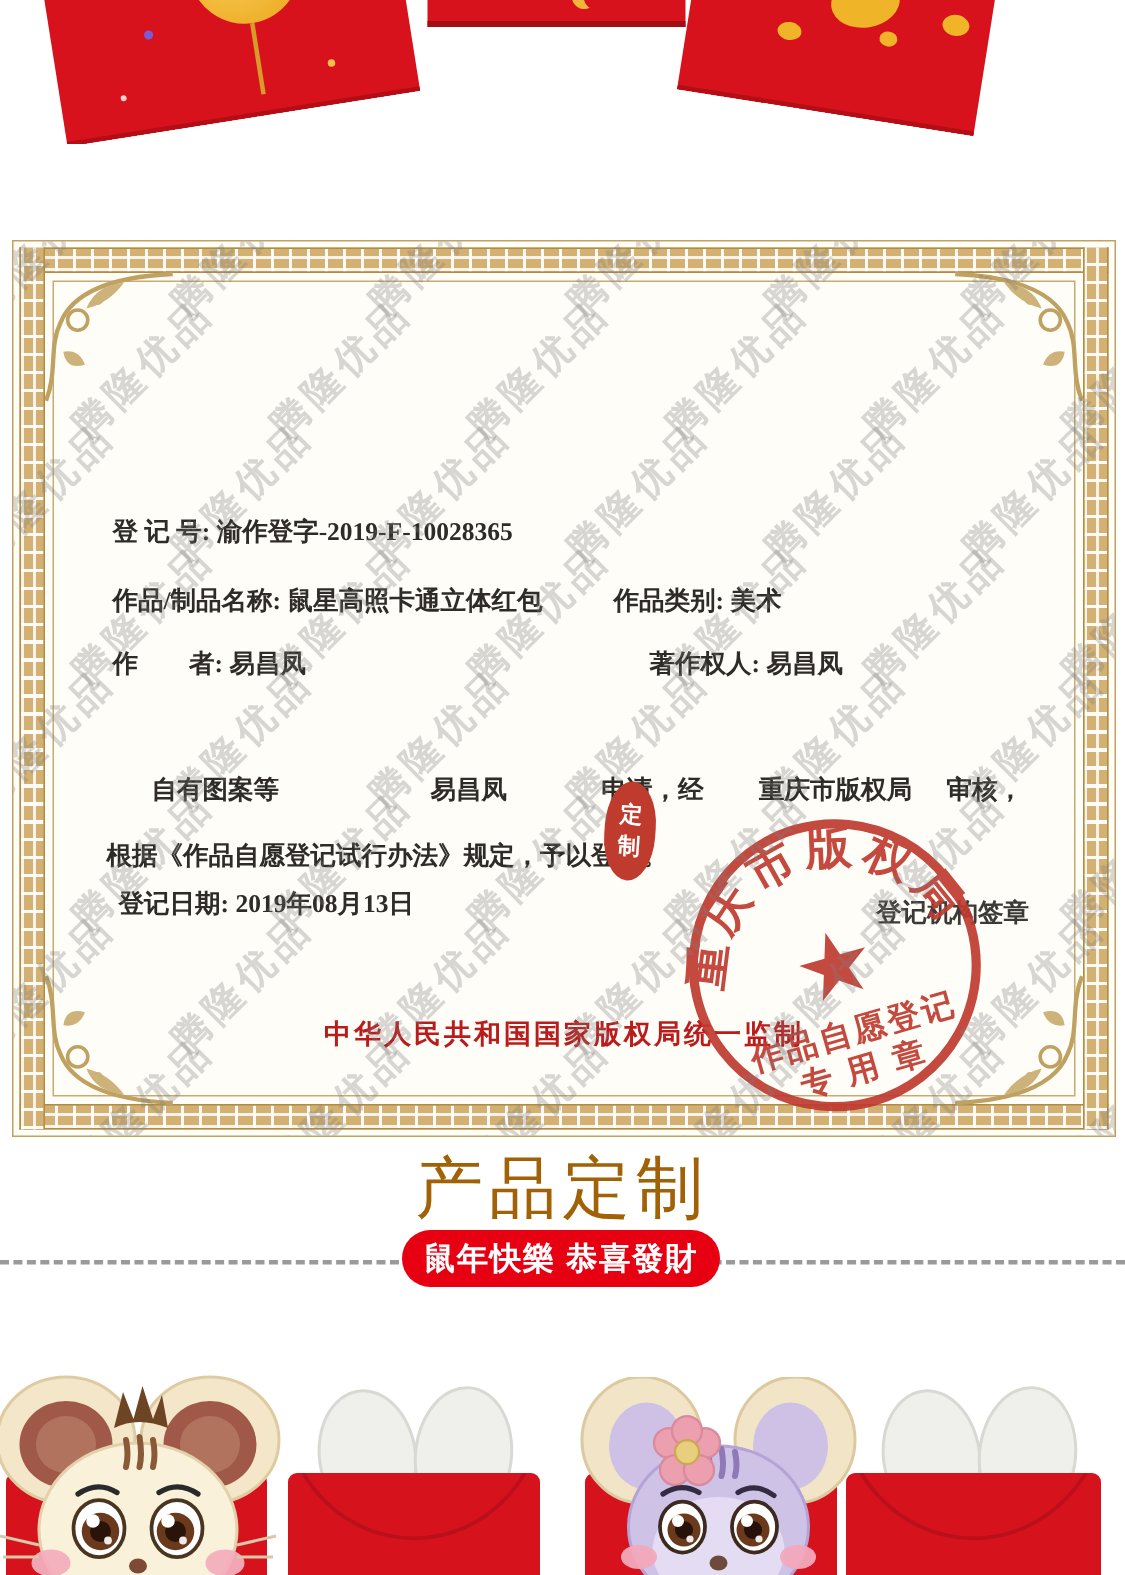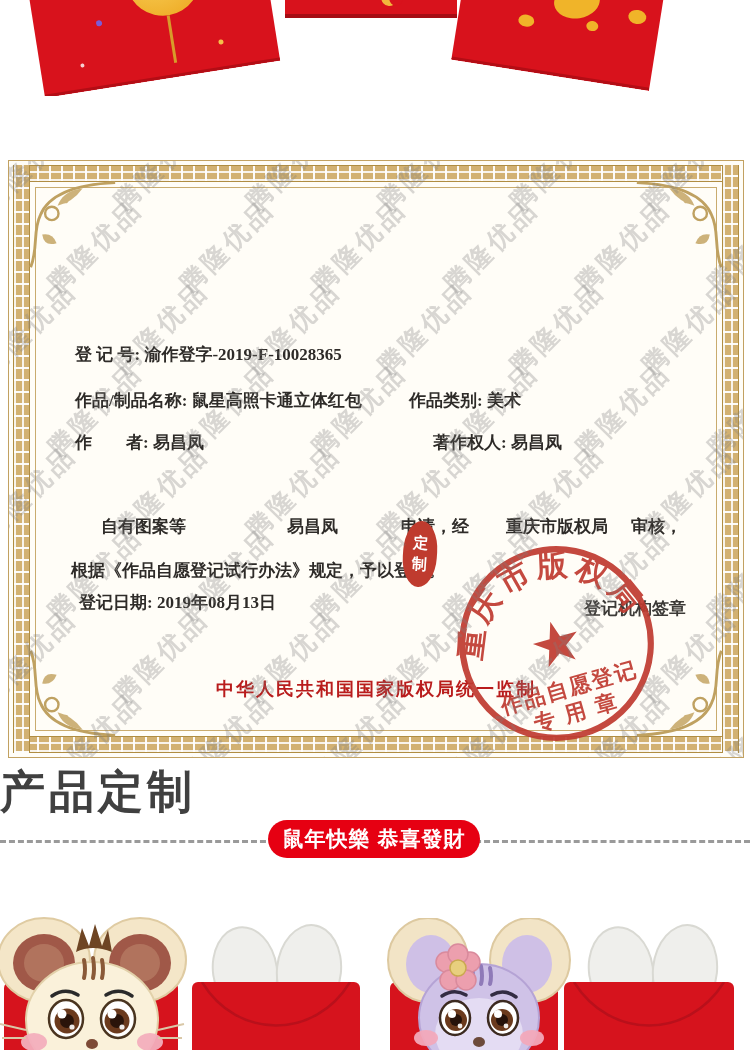--- a/index.html
+++ b/index.html
@@ -59,22 +59,22 @@
         opacity:.92;z-index:5;}
 
   
   .wm-layer{position:absolute;inset:0;overflow:hidden;pointer-events:none;z-index:8;}
   .wm{position:absolute;color:rgba(125,125,125,.30);font-size:26px;font-weight:bold;
       letter-spacing:4px;transform:rotate(-45deg);white-space:nowrap;
       font-family:"Liberation Sans","DejaVu Sans",sans-serif;}
 
   
   .custom{position:absolute;left:0;top:756px;width:750px;height:154px;}
-  .custom-title{position:absolute;left:0;top:6px;width:100%;color:#404040;
-                font-size:45px;font-weight:bold;letter-spacing:4px;}
+  .custom-title{position:absolute;left:0;top:6px;width:100%;text-align:center;color:#a16207;
+                font-size:45px;font-weight:normal;letter-spacing:4px;}
   .custom-note{position:absolute;left:505px;top:56px;color:#4d4d4d;font-size:24px;letter-spacing:2px;}
   .dash-line{position:absolute;left:0;top:84px;width:100%;border-top:3px dashed #9a9a9a;}
   .pill{position:absolute;left:268px;top:64px;width:212px;height:38px;background:#e60012;
         border-radius:19px;color:#fff;font-size:21px;font-weight:bold;display:flex;
         align-items:center;justify-content:center;letter-spacing:1px;z-index:2;}
   .support{position:absolute;left:0;top:106px;width:100%;text-align:center;color:#e8211d;
            font-size:30px;font-weight:bold;letter-spacing:1px;}
 
   
   .bottom-envs{position:absolute;left:0;top:910px;width:750px;height:140px;overflow:hidden;}

